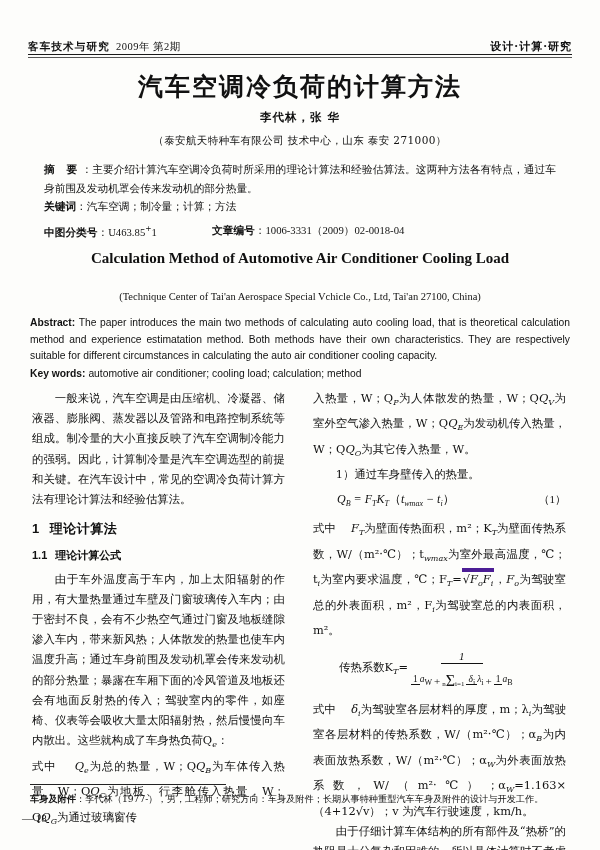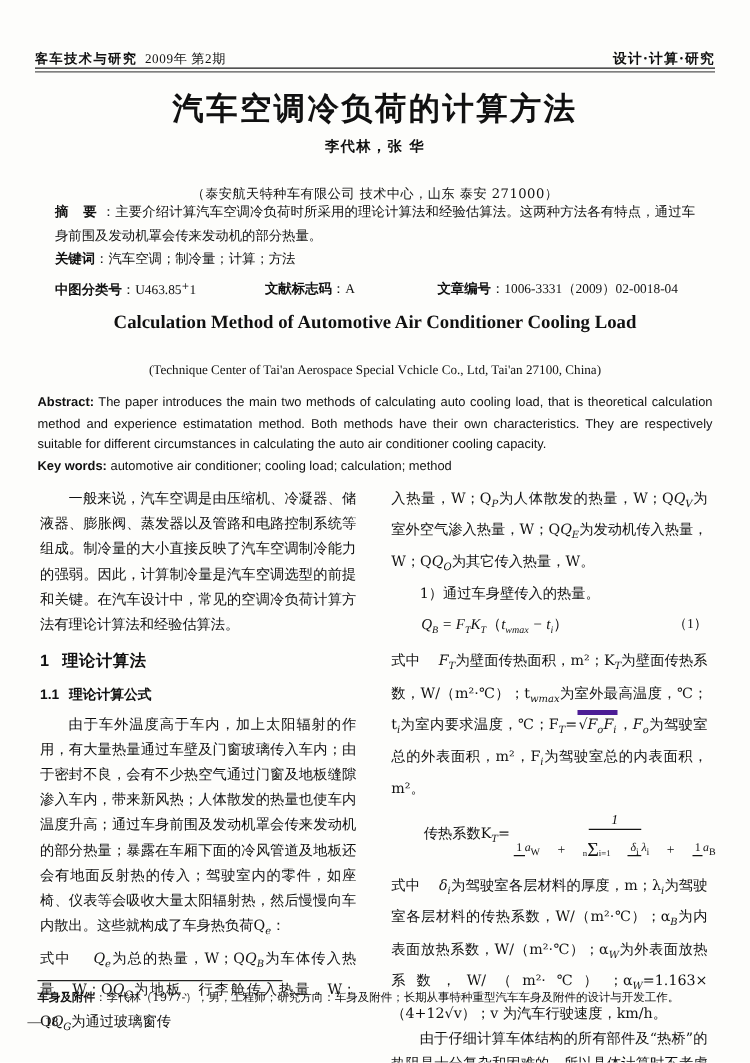--- a/index.html
+++ b/index.html
@@ -83,21 +83,21 @@
     left: 0; top: 110px;
     width: 600px;
     text-align: center;
     font-size: 11.5px;
     font-weight: bold;
     letter-spacing: 1px;
     font-family: "DejaVu Serif", serif;
   }
   .affil-cn {
     position: absolute;
-    left: 0; top: 148px;
+    left: 0; top: 134px;
     width: 600px;
     text-align: center;
     font-size: 10.5px;
     letter-spacing: 0.4px;
     font-family: "DejaVu Serif", serif;
   }
 
   
   .abs-cn {
     position: absolute;
@@ -256,21 +256,21 @@
     border-bottom: 1px solid #111;
     padding: 0 18px 1px 18px;
     font-style: italic;
   }
   .frac .bot {
     padding-top: 2px;
     white-space: nowrap;
     display: flex;
     align-items: center;
     justify-content: center;
-    gap: 14px;
+    gap: 2px;
   }
   .minifrac {
     display: inline-block;
     text-align: center;
     vertical-align: middle;
     font-size: 9.5px;
   }
   .minifrac .t { border-bottom: 1px solid #111; padding: 0 2px; font-style: normal;}
   .minifrac .b { padding-top: 1px; font-style: italic; }
   .sigma {
@@ -331,21 +331,20 @@
   <div class="abs-cn">
     <span class="lbl">摘  要</span><span>：主要介绍计算汽车空调冷负荷时所采用的理论计算法和经验估算法。这两种方法各有特点，通过车身前围及发动机罩会传来发动机的部分热量。</span>
   </div>
 
   <div class="kw-cn">
     <span class="lbl">关键词</span><span>：汽车空调；制冷量；计算；方法</span>
   </div>
 
   <div class="clc-row">
     <span class="seg s1"><span class="lbl">中图分类号</span><span class="val">：U463.85</span><span class="sup">+</span><span class="val">1</span></span>
-    <span class="seg s2"><span class="lbl">文献标志码</span><span class="val">：A</span></span>
     <span class="seg"><span class="lbl">文章编号</span><span class="val">：1006-3331（2009）02-0018-04</span></span>
   </div>
 
   <div class="title-en">Calculation Method of Automotive Air Conditioner Cooling Load</div>
   <div class="affil-en">(Technique Center of Tai'an Aerospace Special Vchicle Co., Ltd, Tai'an 27100, China)</div>
 
   <div class="abs-en">
     <b>Abstract:</b><span> The paper introduces the main two methods of calculating auto cooling load, that is theoretical calculation method and experience estimatation method. Both methods have their own characteristics. They are respectively suitable for different circumstances in calculating the auto air conditioner cooling capacity.</span>
   </div>
   <div class="kw-en">

